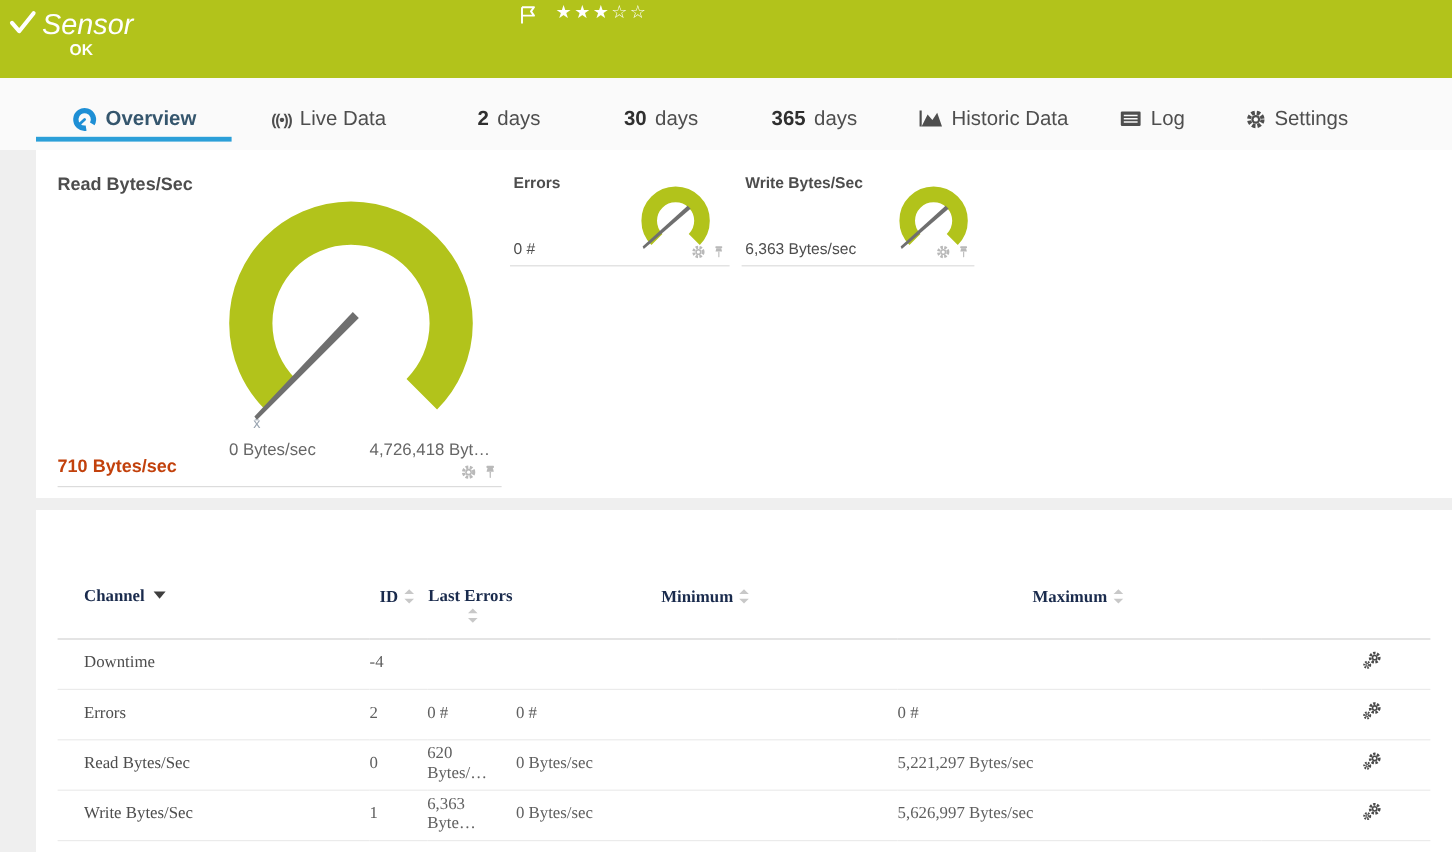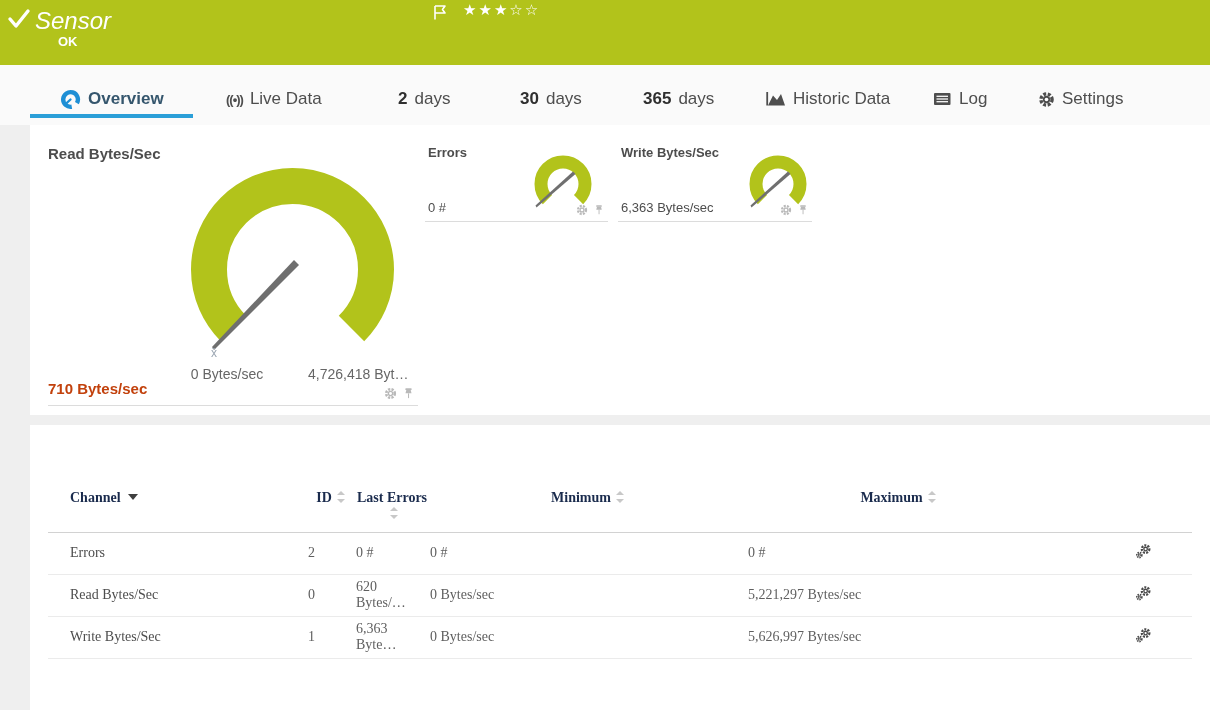--- a/index.html
+++ b/index.html
@@ -241,20 +241,30 @@
             <th class="col-channel"><span>Channel</span><span class="sort-down"></span></th>
             <th class="col-num"><span>ID</span><span class="sorts"></span></th>
             <th class="col-num"><span>Last Errors</span><span class="sorts"></span></th>
             <th class="col-num"><span>Minimum</span><span class="sorts"></span></th>
             <th class="col-num"><span>Maximum</span><span class="sorts"></span></th>
             <th></th>
           </tr>
         </thead>
         <tbody>
           <tr>
+            <td class="col-channel">Downtime</td>
+            <td class="col-num">-4</td>
+            <td class="col-num"></td>
+            <td class="col-num"></td>
+            <td class="col-num"></td>
+            <td class="col-gear"><svg class="gears-ic" width="17" height="17" viewBox="0 0 18 18">
+                  <use href="#sym-gears"></use>
+                </svg></td>
+          </tr>
+          <tr>
             <td class="col-channel">Errors</td>
             <td class="col-num">2</td>
             <td class="col-num">0 #</td>
             <td class="col-num">0 #</td>
             <td class="col-num">0 #</td>
             <td class="col-gear"><svg class="gears-ic" width="17" height="17" viewBox="0 0 18 18">
                   <use href="#sym-gears"></use>
                 </svg></td>
           </tr>
           <tr>

